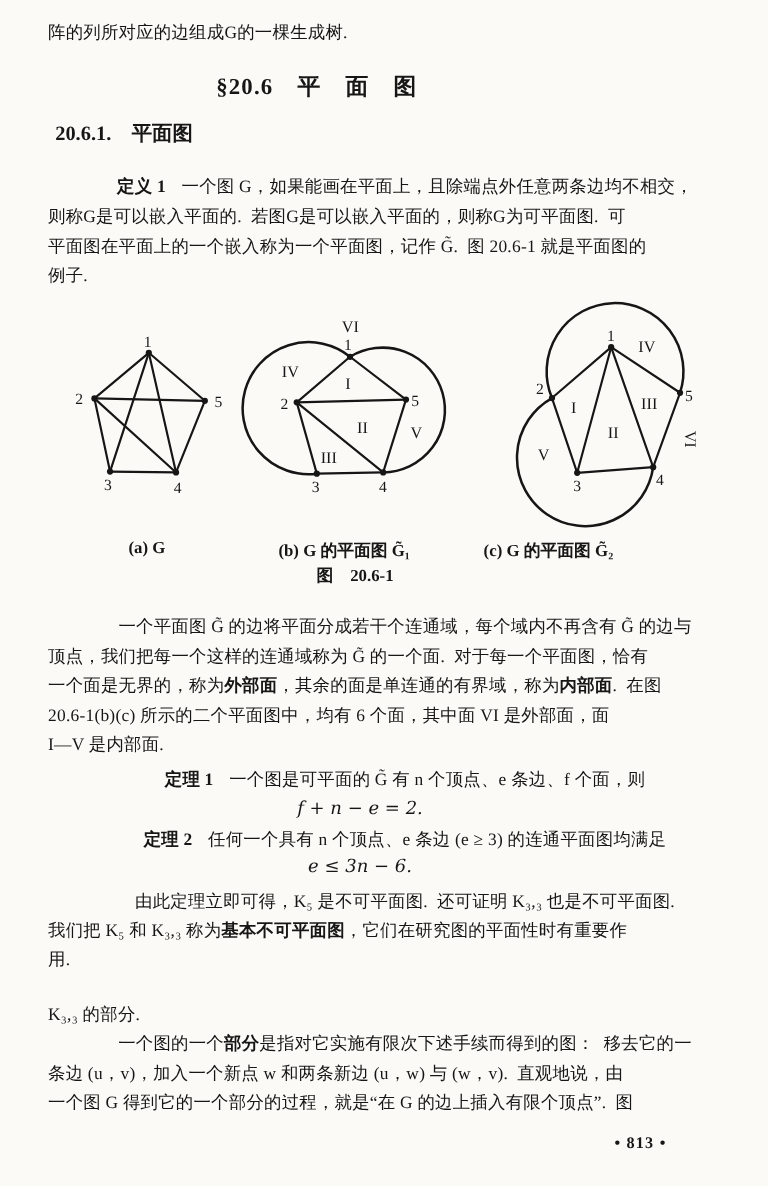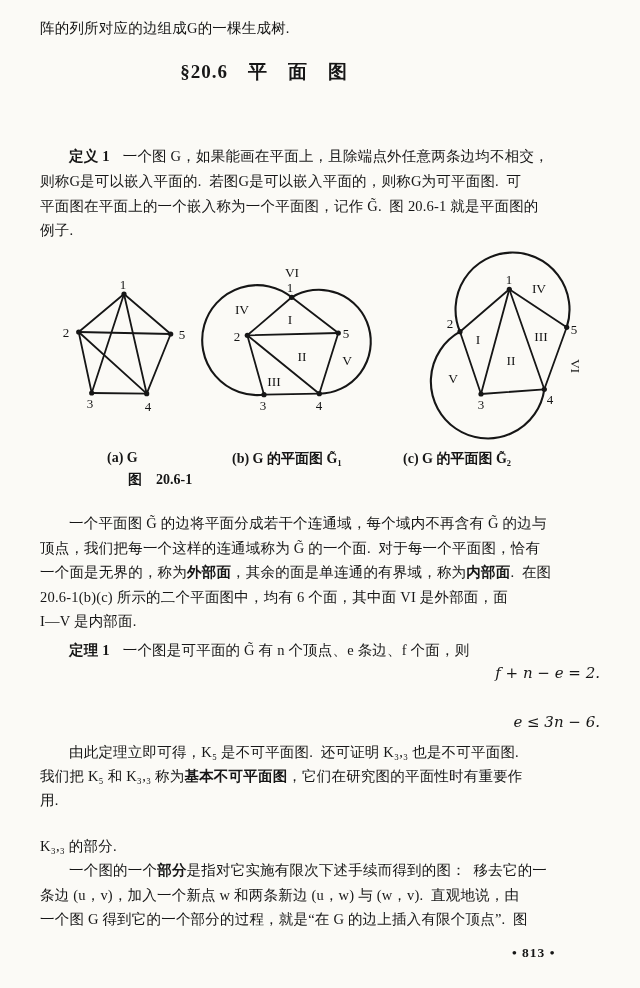--- a/index.html
+++ b/index.html
@@ -6,55 +6,56 @@
   .page {
     position:relative; width:640px; height:988px;
     background:#fbfaf6; color:#161616; overflow:hidden;
     font-family:"Liberation Serif","DejaVu Serif",serif;
   }
   .ln {
     position:absolute; left:40px; width:566px;
     font-size:14.5px; line-height:20px; white-space:pre;
     letter-spacing:0.2px;
   }
-  .ind { left:69px; width:537px; }
+  .ind { left:69px; width:537px;text-align:center; }
   .b { font-weight:bold; }
   .lbl { font-weight:bold; margin-right:13px; }
   .heading {
     position:absolute; left:0; width:528px; text-align:center;
     font-weight:bold; font-size:19px; letter-spacing:1px; white-space:pre;
   }
   .subheading {
     position:absolute; left:46px; font-weight:bold; font-size:17px; white-space:pre;
   }
   .formula {
-    position:absolute; left:0; width:600px; text-align:right;
+    position:absolute; left:0; width:600px; text-align:center;
     font-size:15px; font-style:italic;
     font-family:"DejaVu Serif","Liberation Serif",serif;
   }
   .cap { position:absolute; font-size:14px; font-weight:bold; white-space:pre; }
-  .figcap { position:absolute; left:128px; width:200px; text-align:left;
+  .figcap { position:absolute; left:128px; width:200px; text-align:right;
             font-size:14px; font-weight:bold; white-space:pre; }
   .pagenum { position:absolute; left:512px; top:945px; font-size:13.5px;
              font-weight:bold; letter-spacing:1px; }
   svg .edge  { stroke:#161616; stroke-width:1.8; fill:none; stroke-linecap:round; }
   svg .loop  { stroke:#161616; stroke-width:2.1; fill:none; stroke-linecap:round; }
   svg .vdot  { fill:#161616; }
   svg .vlab  { font-family:"Liberation Serif","DejaVu Serif",serif; font-size:13px; fill:#161616; text-anchor:middle; }
   svg .flab  { font-family:"Liberation Serif","DejaVu Serif",serif; font-size:13.5px; fill:#161616; text-anchor:middle; }
 </style>
 </head>
 <body>
 
 <div class="page">
 
   <div class="ln" style="top:18px">阵的列所对应的边组成G的一棵生成树.</div>
 
   <div class="heading" style="top:59px">§20.6　平　面　图</div>
 
+  <div class="subheading" style="top:100px">20.6.1.　平面图</div>
 
   <div class="ln ind" style="top:146px"><span class="lbl">定义 1</span><span>一个图 G，如果能画在平面上，且除端点外任意两条边均不相交，</span></div>
   <div class="ln" style="top:171px">则称G是可以嵌入平面的.  若图G是可以嵌入平面的，则称G为可平面图.  可</div>
   <div class="ln" style="top:196px">平面图在平面上的一个嵌入称为一个平面图，记作 G̃.  图 20.6-1 就是平面图的</div>
   <div class="ln" style="top:220px">例子.</div>
 
   <svg style="position:absolute;left:40px;top:250px" width="560" height="200" viewBox="40 250 560 200">
 
     <g>
       <line class="edge" x1="124" y1="294" x2="78.7" y2="332"></line>
@@ -142,20 +143,21 @@
 
   <div class="ln ind" style="top:513px">一个平面图 G̃ 的边将平面分成若干个连通域，每个域内不再含有 G̃ 的边与</div>
   <div class="ln" style="top:538px">顶点，我们把每一个这样的连通域称为 G̃ 的一个面.  对于每一个平面图，恰有</div>
   <div class="ln" style="top:562px"><span>一个面是无界的，称为</span><span class="b">外部面</span><span>，其余的面是单连通的有界域，称为</span><span class="b">内部面</span><span>.  在图</span></div>
   <div class="ln" style="top:587px">20.6-1(b)(c) 所示的二个平面图中，均有 6 个面，其中面 VI 是外部面，面</div>
   <div class="ln" style="top:611px">I—V 是内部面.</div>
 
   <div class="ln ind" style="top:640px"><span class="lbl">定理 1</span><span>一个图是可平面的 G̃ 有 n 个顶点、e 条边、f 个面，则</span></div>
   <div class="formula" style="top:664px">f + n − e = 2.</div>
 
+  <div class="ln ind" style="top:690px"><span class="lbl">定理 2</span><span>任何一个具有 n 个顶点、e 条边 (e ≥ 3) 的连通平面图均满足</span></div>
   <div class="formula" style="top:713px">e ≤ 3n − 6.</div>
 
   <div class="ln ind" style="top:742px">由此定理立即可得，K₅ 是不可平面图.  还可证明 K₃,₃ 也是不可平面图.</div>
   <div class="ln" style="top:766px"><span>我们把 K₅ 和 K₃,₃ 称为</span><span class="b">基本不可平面图</span><span>，它们在研究图的平面性时有重要作</span></div>
   <div class="ln" style="top:790px">用.</div>
 
   <div class="ln" style="top:836px">K₃,₃ 的部分.</div>
 
   <div class="ln ind" style="top:860px"><span>一个图的一个</span><span class="b">部分</span><span>是指对它实施有限次下述手续而得到的图：  移去它的一</span></div>
   <div class="ln" style="top:885px">条边 (u，v)，加入一个新点 w 和两条新边 (u，w) 与 (w，v).  直观地说，由</div>

